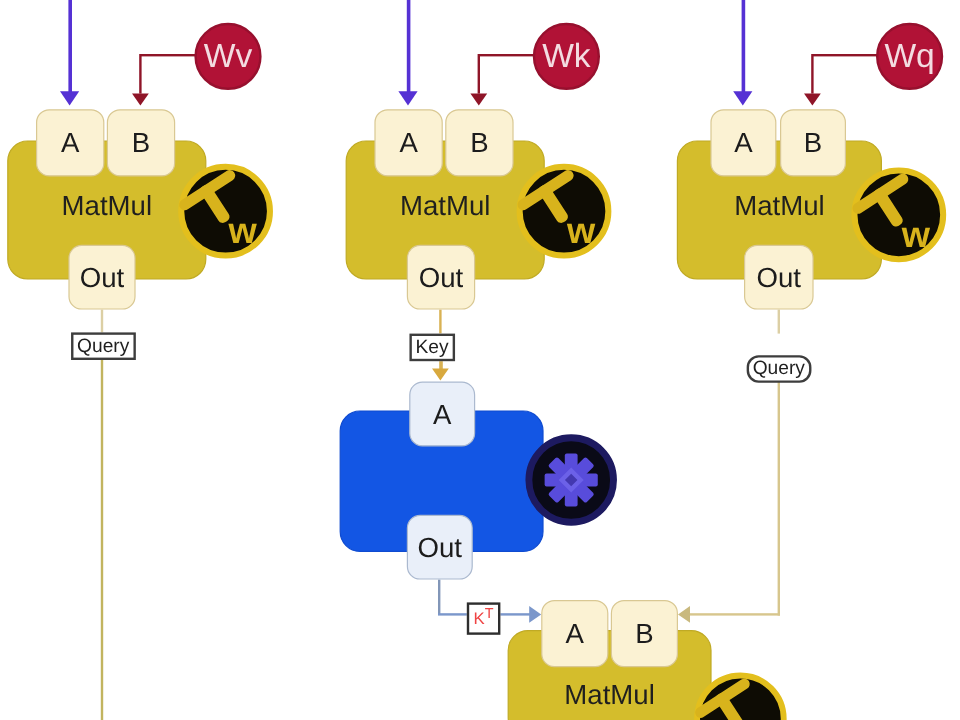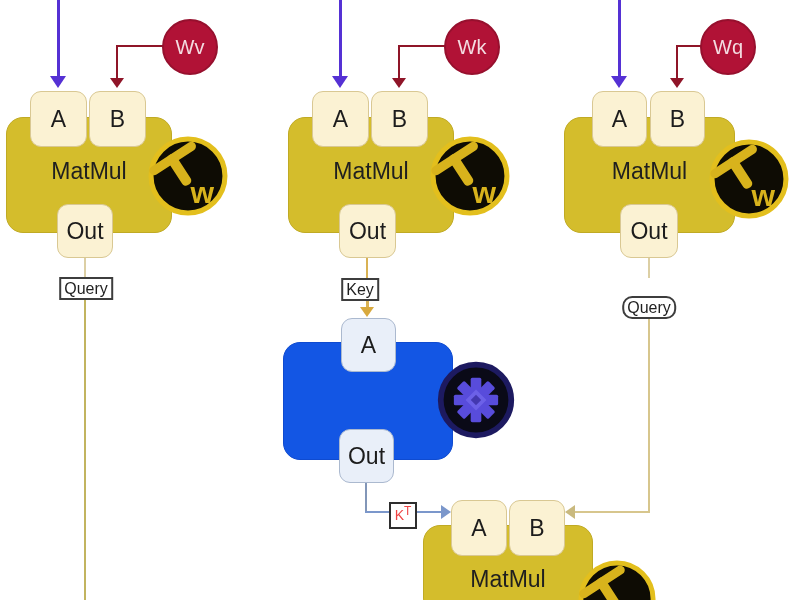--- a/index.html
+++ b/index.html
@@ -10,21 +10,21 @@
   .blue{background:#1356E4;border:1px solid #0F4BD0;}
   .node-title{position:absolute;text-align:center;font-size:23px;color:#1f1f1f;z-index:3;}
   .blue-title{color:#D9E6FB;}
   .port{position:absolute;display:flex;align-items:center;justify-content:center;font-size:23px;
         color:#1c1c1c;background:#FBF2D3;border:1.5px solid #D9C893;border-radius:11px;
         box-sizing:border-box;z-index:4;}
   .blueport{background:#E9EFF9;border-color:#ABB9CF;}
   .vline,.hline{position:absolute;z-index:1;}
   .wcircle{position:absolute;width:56px;height:56px;border-radius:50%;background:#B11236;
            border:2px solid #97102E;box-sizing:border-box;display:flex;align-items:center;
-           justify-content:center;color:#F3DCE1;font-size:20px;z-index:4;}
+           justify-content:center;color:#F3DCE1;font-size:28px;z-index:4;}
   .lblbox{position:absolute;transform:translateX(-50%);background:#fff;border:2px solid #3d3d3d;
           font-size:16px;color:#1f1f1f;padding:0 3px;line-height:19px;z-index:4;white-space:nowrap;}
   .ah{position:absolute;width:0;height:0;z-index:2;}
   .ah-down-purple{border-left:8px solid transparent;border-right:8px solid transparent;border-top:12px solid #5531D4;}
   .ah-down-red{border-left:7px solid transparent;border-right:7px solid transparent;border-top:10px solid #8F1528;}
   .ah-down-gold{border-left:7px solid transparent;border-right:7px solid transparent;border-top:10px solid #D8A93E;}
   .ah-right-blue{border-top:7px solid transparent;border-bottom:7px solid transparent;border-left:10px solid #7B97CB;}
   .ah-left-tan{border-top:7px solid transparent;border-bottom:7px solid transparent;border-right:10px solid #C9B97E;}
   .badge{position:absolute;z-index:5;}
   .ktbox{position:absolute;background:#fff;border:2px solid #2e2e2e;color:#ef4444;
@@ -138,21 +138,21 @@
   <svg class="badge" style="left:707px;top:137px;" width="84" height="84" viewBox="-50 -50 100 100">
     <circle r="44" fill="#0E0C04" stroke="#E3BF1D" stroke-width="6"></circle>
     <g fill="#D8B31C">
       <g transform="translate(-6,-2) rotate(-33)">
         <rect x="-32" y="-28" width="64" height="11" rx="5.5"></rect>
         <rect x="-7" y="-28" width="12" height="42" rx="5"></rect>
       </g>
       <text x="3" y="32" font-size="36" font-weight="bold" font-family="Liberation Sans, sans-serif">w</text>
     </g>
   </svg>
-  <div class="wcircle" style="left:700px;top:19px;">
+  <div class="wcircle" style="left:730px;top:19px;">
       <span>Wq</span>
     </div>
   <div class="lblbox" style="left:649px;top:296px;border-radius:10px;"><span>Query</span></div>
 
   <div class="body-node blue" style="left:283px;top:342px;width:170px;height:118px;z-index:2;"></div>
   <div class="port blueport" style="left:341px;top:318px;width:55px;height:54px;">
       <span>A</span>
     </div>
   <div class="port blueport" style="left:339px;top:429px;width:55px;height:54px;">
       <span>Out</span>

